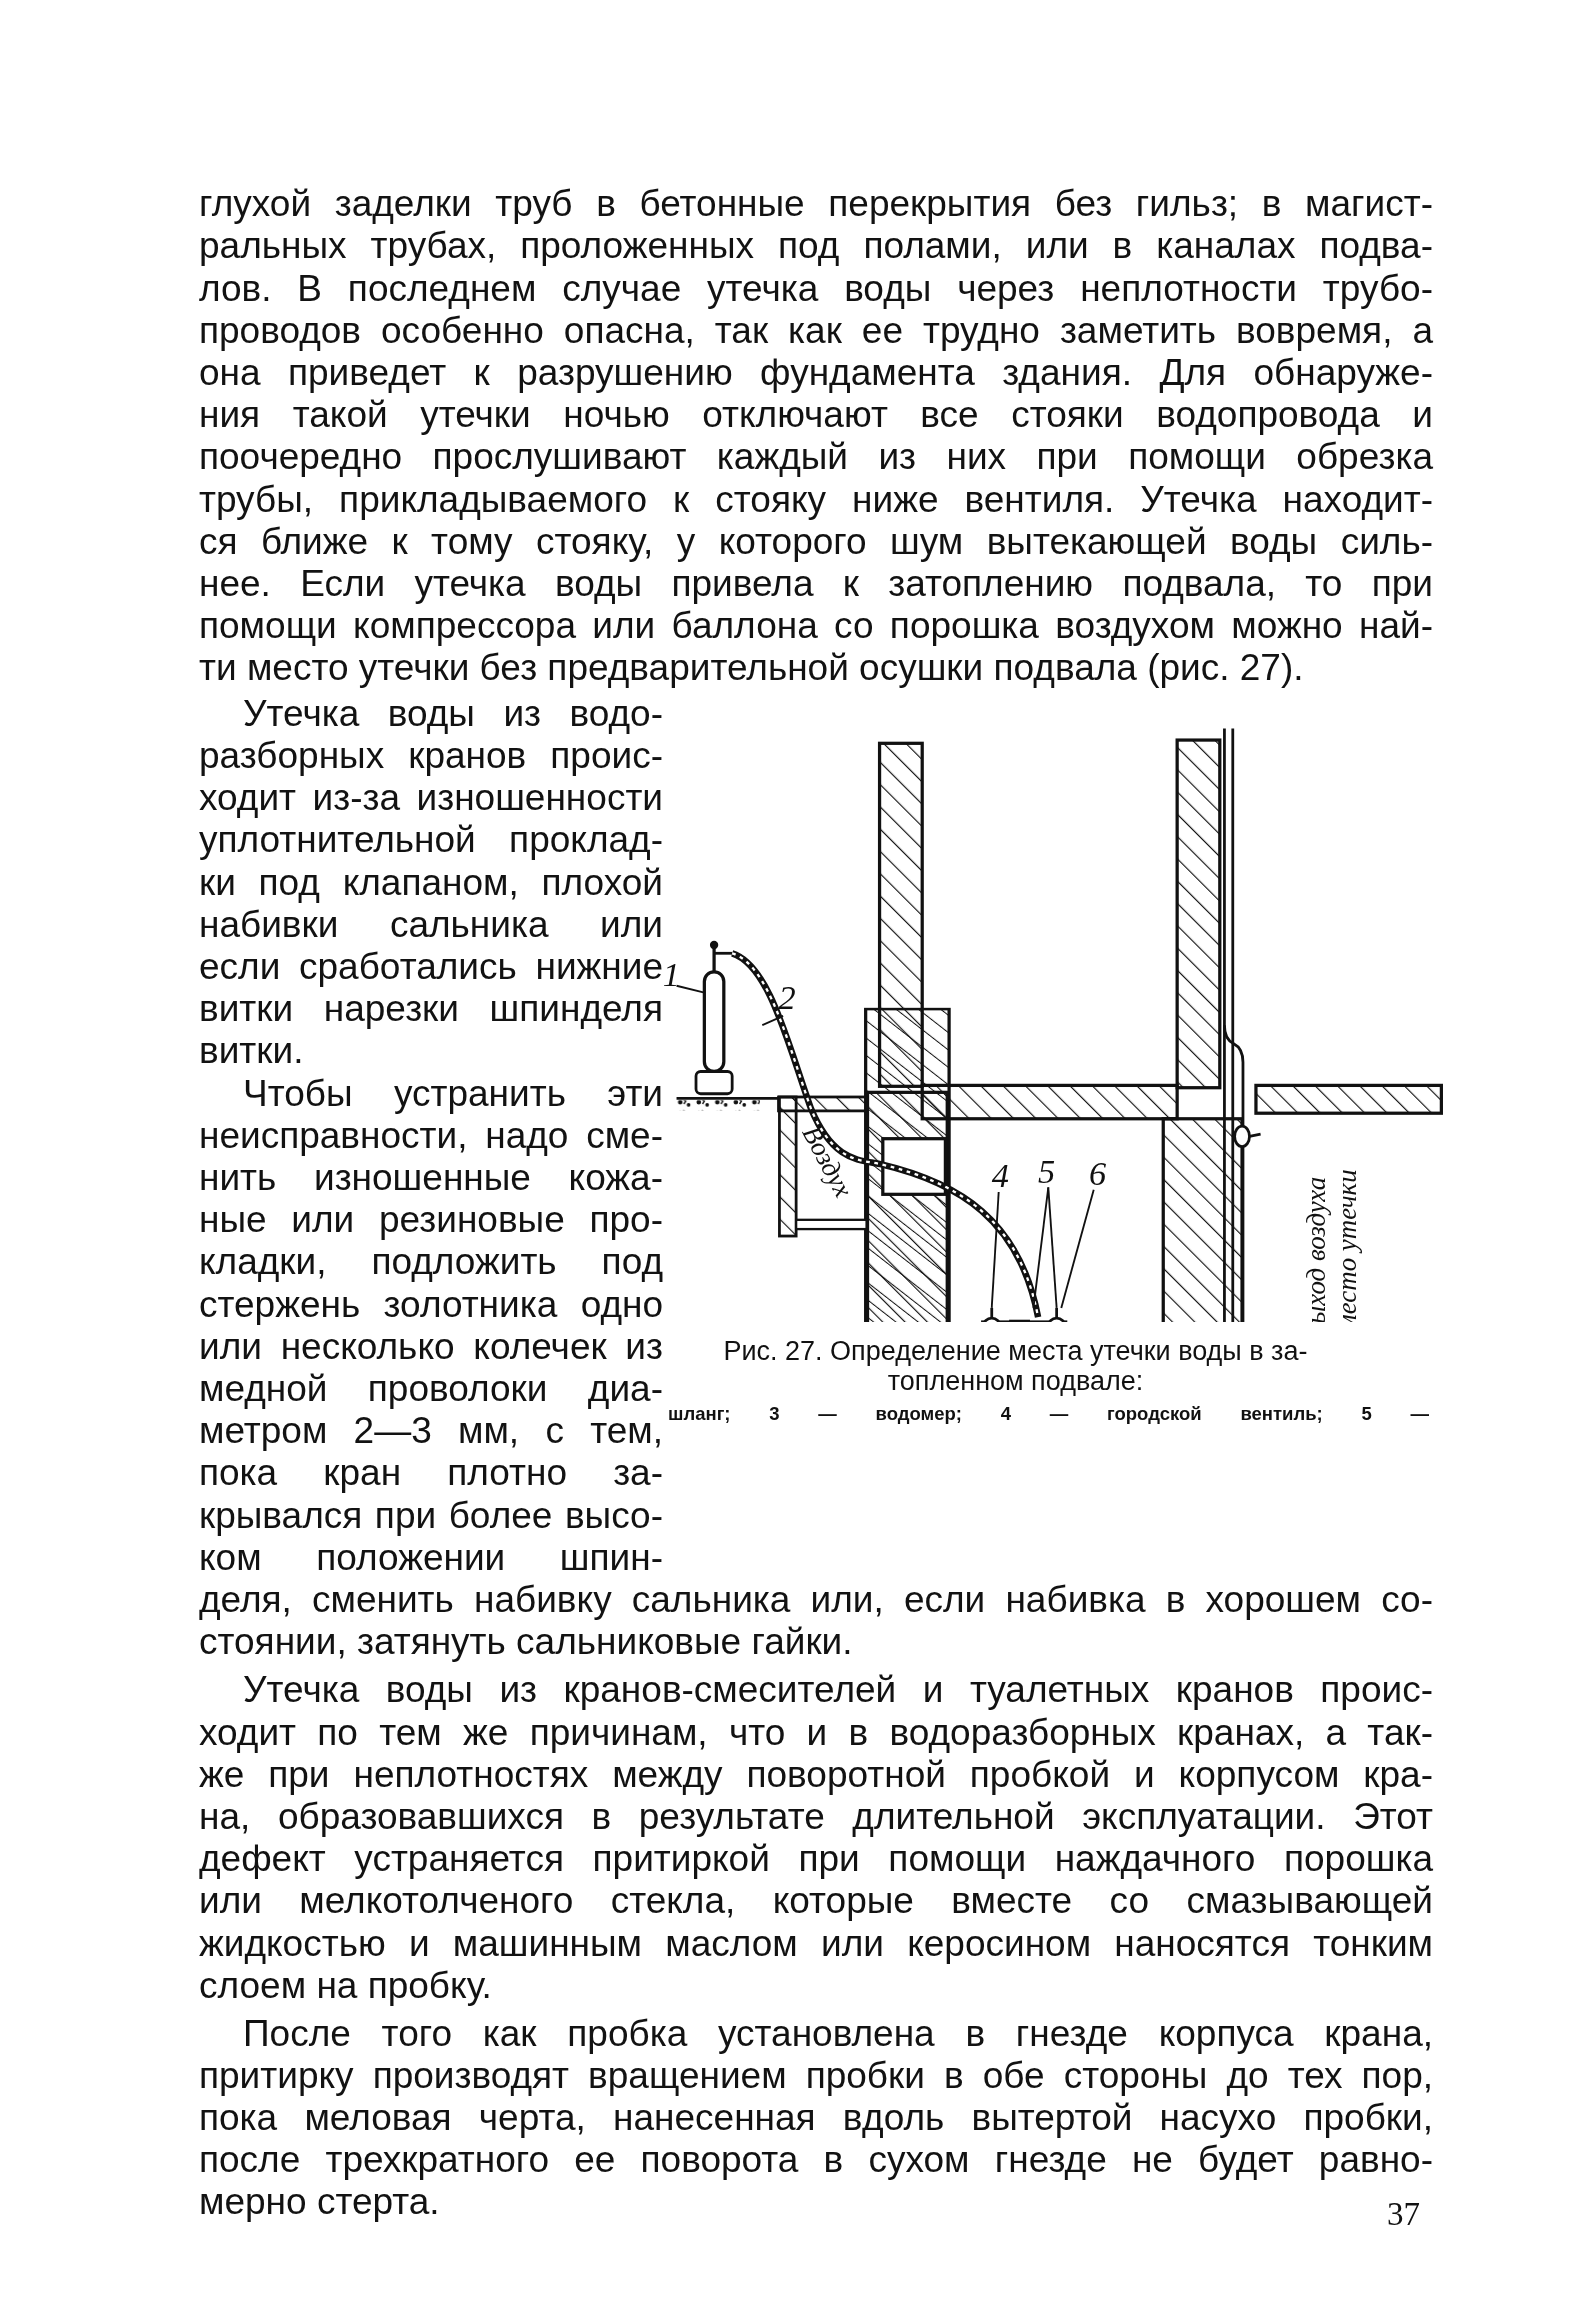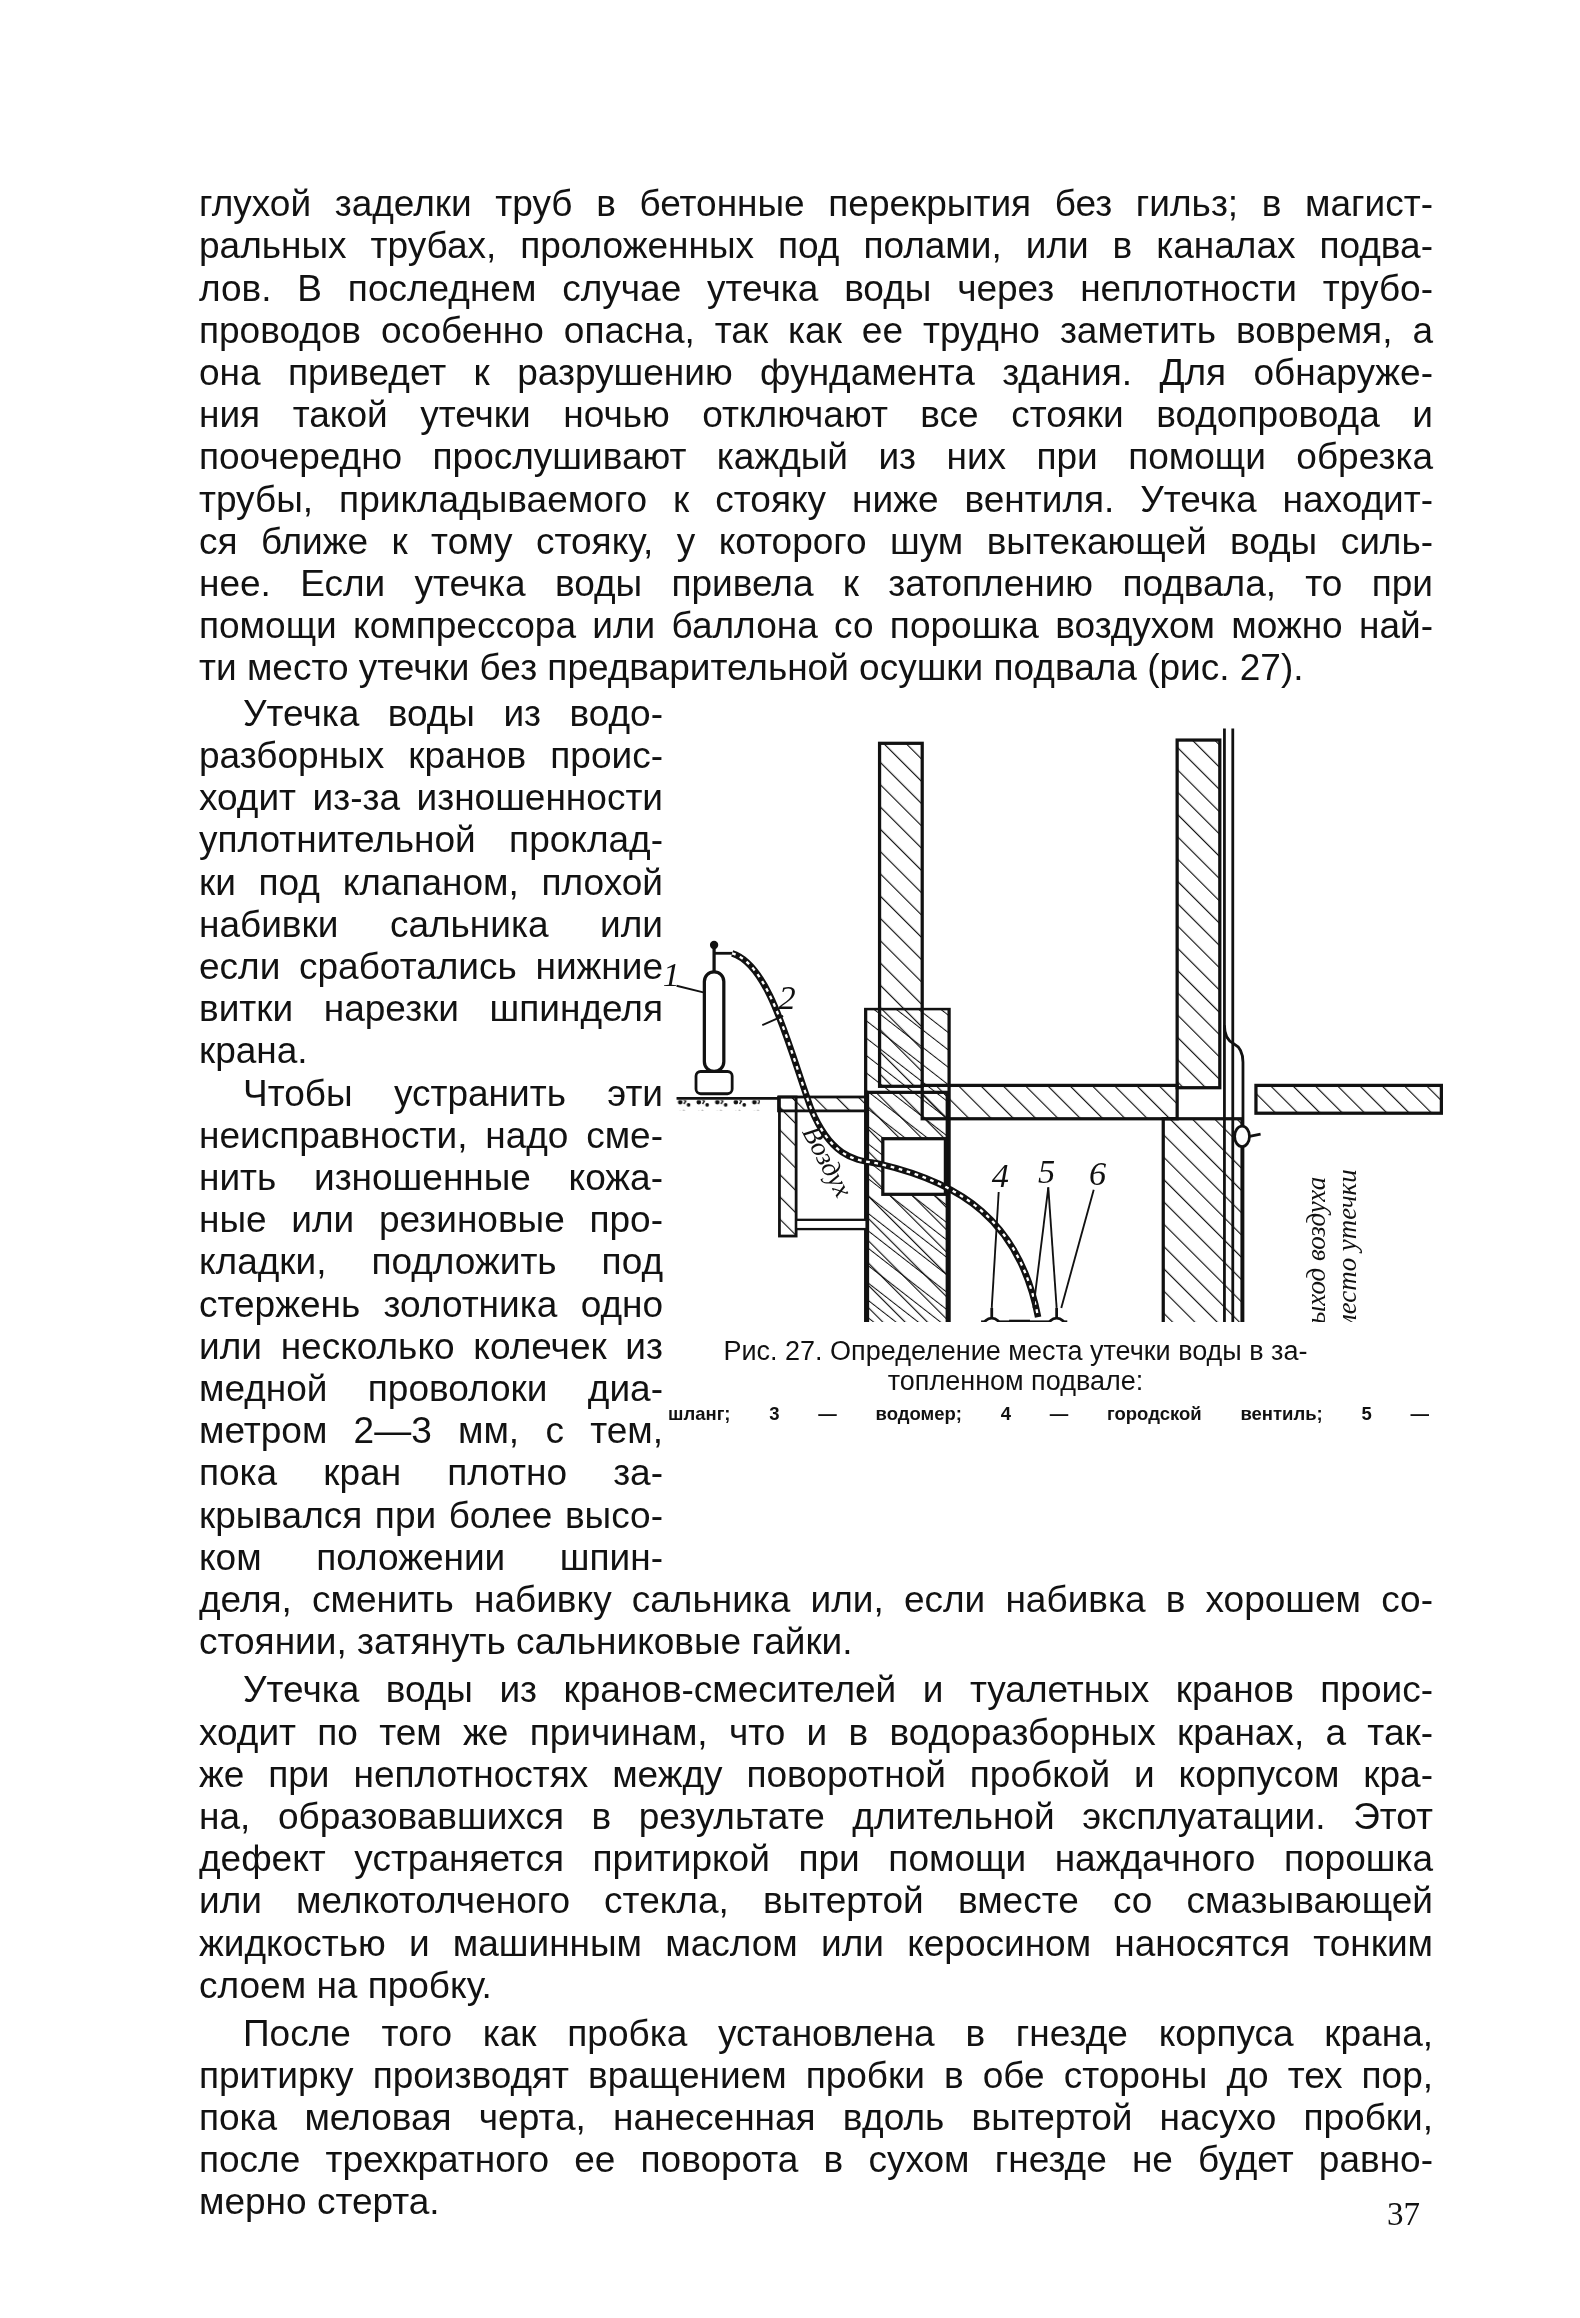--- a/index.html
+++ b/index.html
@@ -43,21 +43,21 @@
 
   <div>
     <div class="txt line narrow indent" style="top:693px">Утечка воды из водо-</div>
     <div class="txt line narrow" style="top:735px">разборных кранов проис-</div>
     <div class="txt line narrow" style="top:777px">ходит из-за изношенности</div>
     <div class="txt line narrow" style="top:819px">уплотнительной проклад-</div>
     <div class="txt line narrow" style="top:862px">ки под клапаном, плохой</div>
     <div class="txt line narrow" style="top:904px">набивки сальника или</div>
     <div class="txt line narrow" style="top:946px">если сработались нижние</div>
     <div class="txt line narrow" style="top:988px">витки нарезки шпинделя</div>
-    <div class="txt line narrow last" style="top:1030px">крана.</div>
+    <div class="txt line narrow last" style="top:1030px">витки.</div>
   </div>
 
   <div>
     <div class="txt line narrow indent" style="top:1073px">Чтобы устранить эти</div>
     <div class="txt line narrow" style="top:1115px">неисправности, надо сме-</div>
     <div class="txt line narrow" style="top:1157px">нить изношенные кожа-</div>
     <div class="txt line narrow" style="top:1199px">ные или резиновые про-</div>
     <div class="txt line narrow" style="top:1241px">кладки, подложить под</div>
     <div class="txt line narrow" style="top:1284px">стержень золотника одно</div>
     <div class="txt line narrow" style="top:1326px">или несколько колечек из</div>
@@ -72,21 +72,21 @@
     <div class="txt line full" style="top:1579px">деля, сменить набивку сальника или, если набивка в хорошем со-</div>
     <div class="txt line full last" style="top:1621px">стоянии, затянуть сальниковые гайки.</div>
   </div>
 
   <div>
     <div class="txt line full indent" style="top:1669px">Утечка воды из кранов-смесителей и туалетных кранов проис-</div>
     <div class="txt line full" style="top:1712px">ходит по тем же причинам, что и в водоразборных кранах, а так-</div>
     <div class="txt line full" style="top:1754px">же при неплотностях между поворотной пробкой и корпусом кра-</div>
     <div class="txt line full" style="top:1796px">на, образовавшихся в результате длительной эксплуатации. Этот</div>
     <div class="txt line full" style="top:1838px">дефект устраняется притиркой при помощи наждачного порошка</div>
-    <div class="txt line full" style="top:1880px">или мелкотолченого стекла, вытертой вместе со смазывающей</div>
+    <div class="txt line full" style="top:1880px">или мелкотолченого стекла, которые вместе со смазывающей</div>
     <div class="txt line full" style="top:1923px">жидкостью и машинным маслом или керосином наносятся тонким</div>
     <div class="txt line full last" style="top:1965px">слоем на пробку.</div>
   </div>
 
   <div>
     <div class="txt line full indent" style="top:2013px">После того как пробка установлена в гнезде корпуса крана,</div>
     <div class="txt line full" style="top:2055px">притирку производят вращением пробки в обе стороны до тех пор,</div>
     <div class="txt line full" style="top:2097px">пока меловая черта, нанесенная вдоль вытертой насухо пробки,</div>
     <div class="txt line full" style="top:2139px">после трехкратного ее поворота в сухом гнезде не будет равно-</div>
     <div class="txt line full last" style="top:2181px">мерно стерта.</div>

